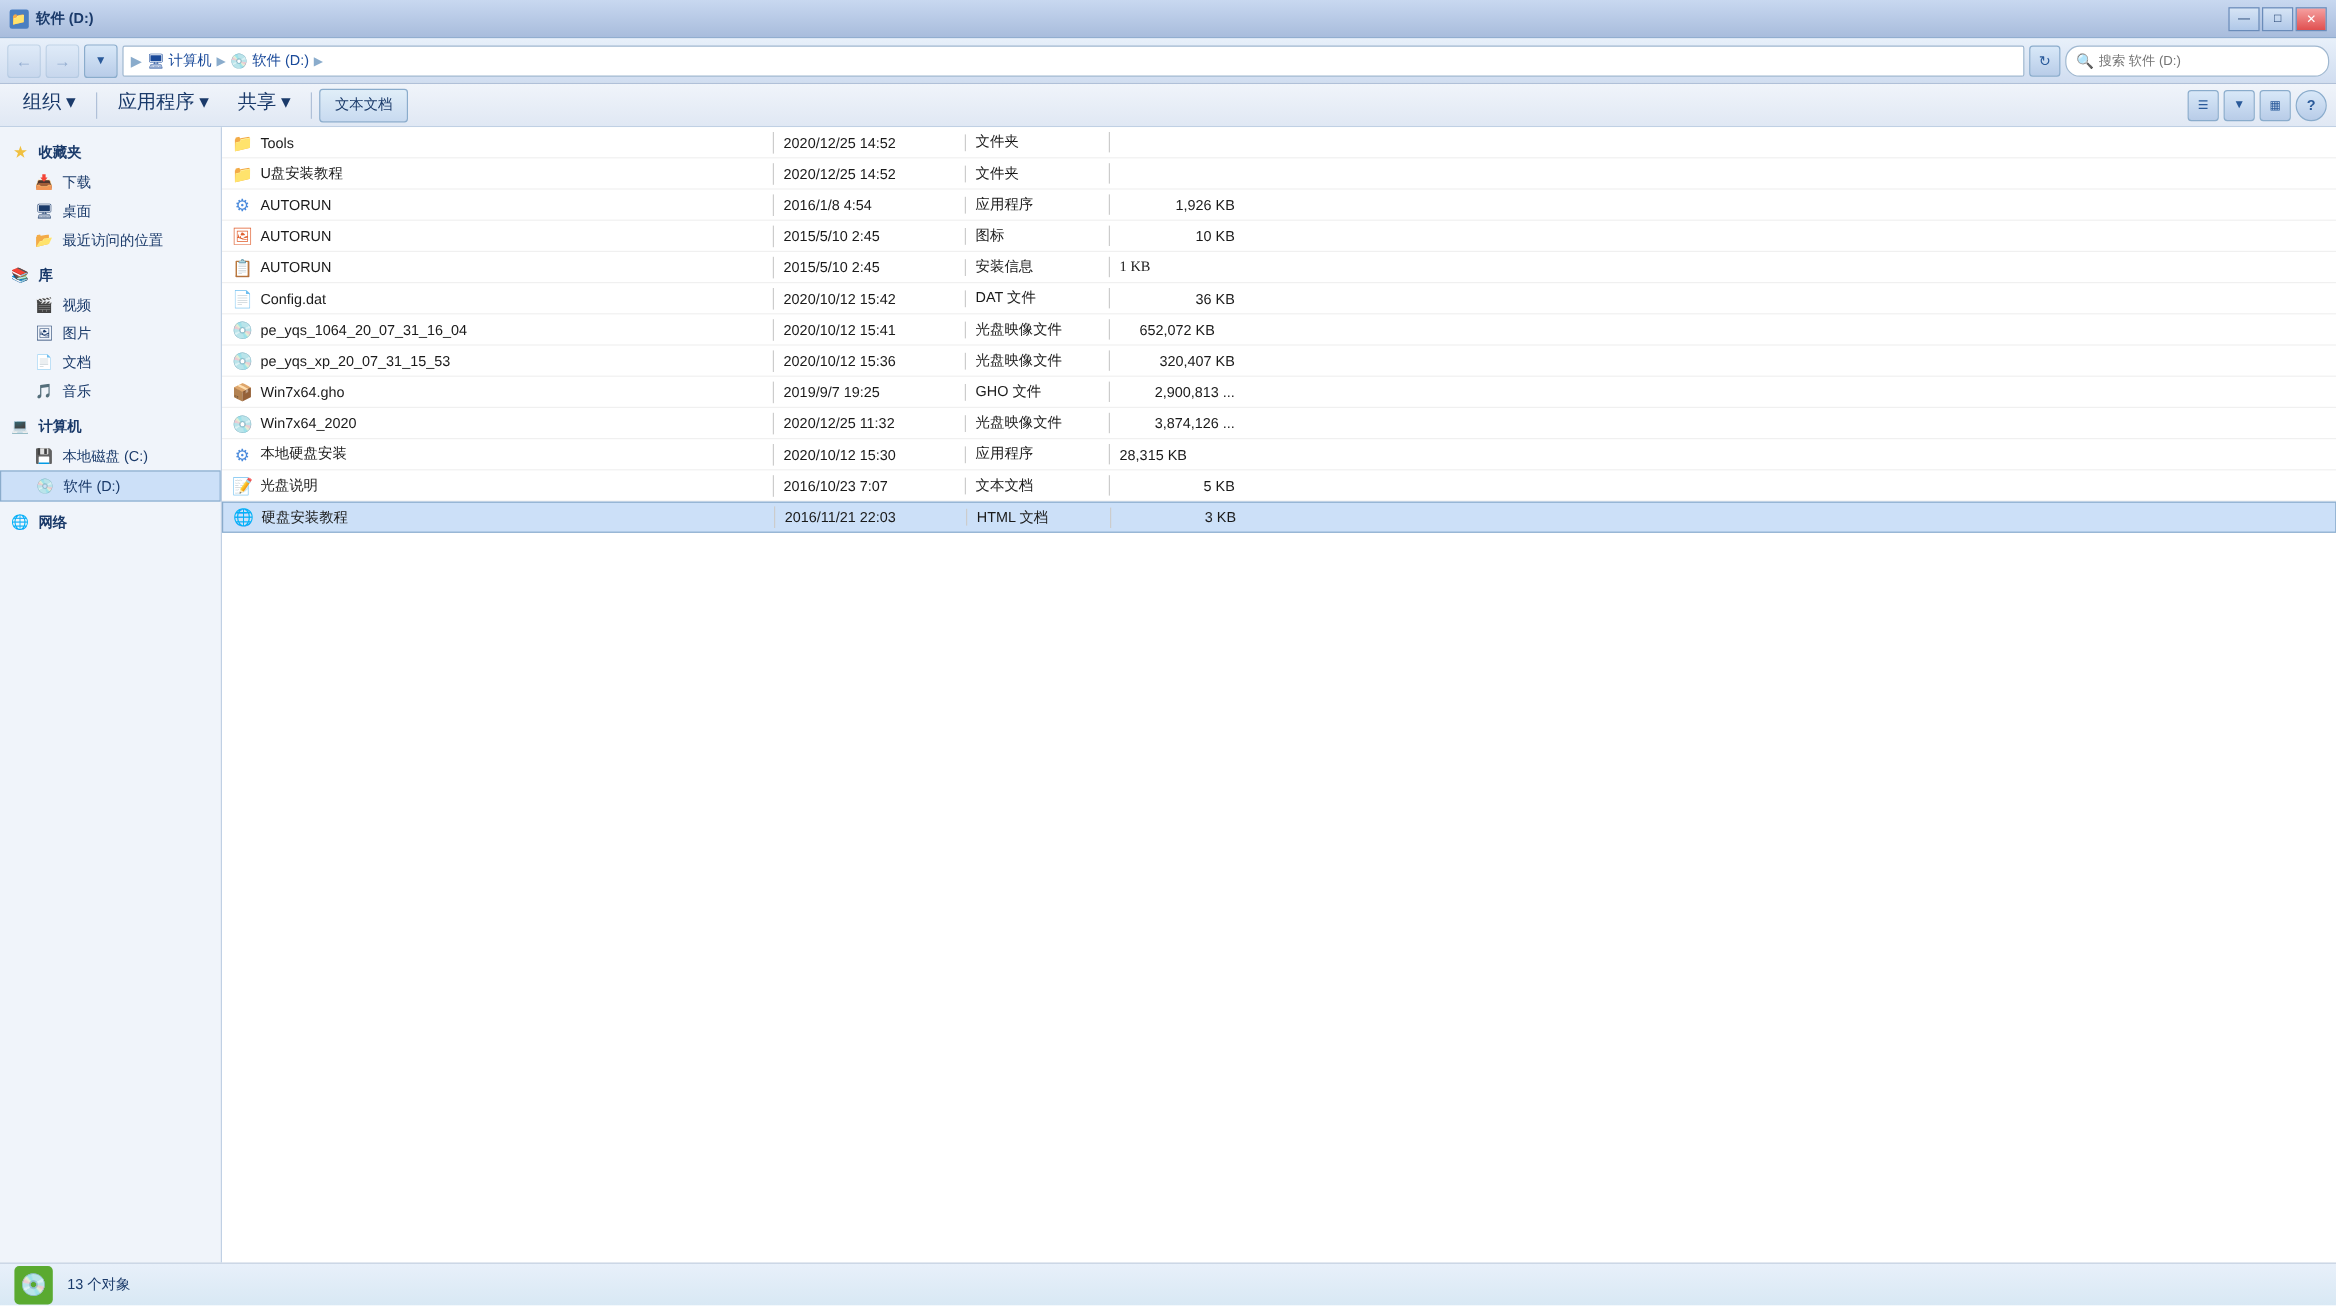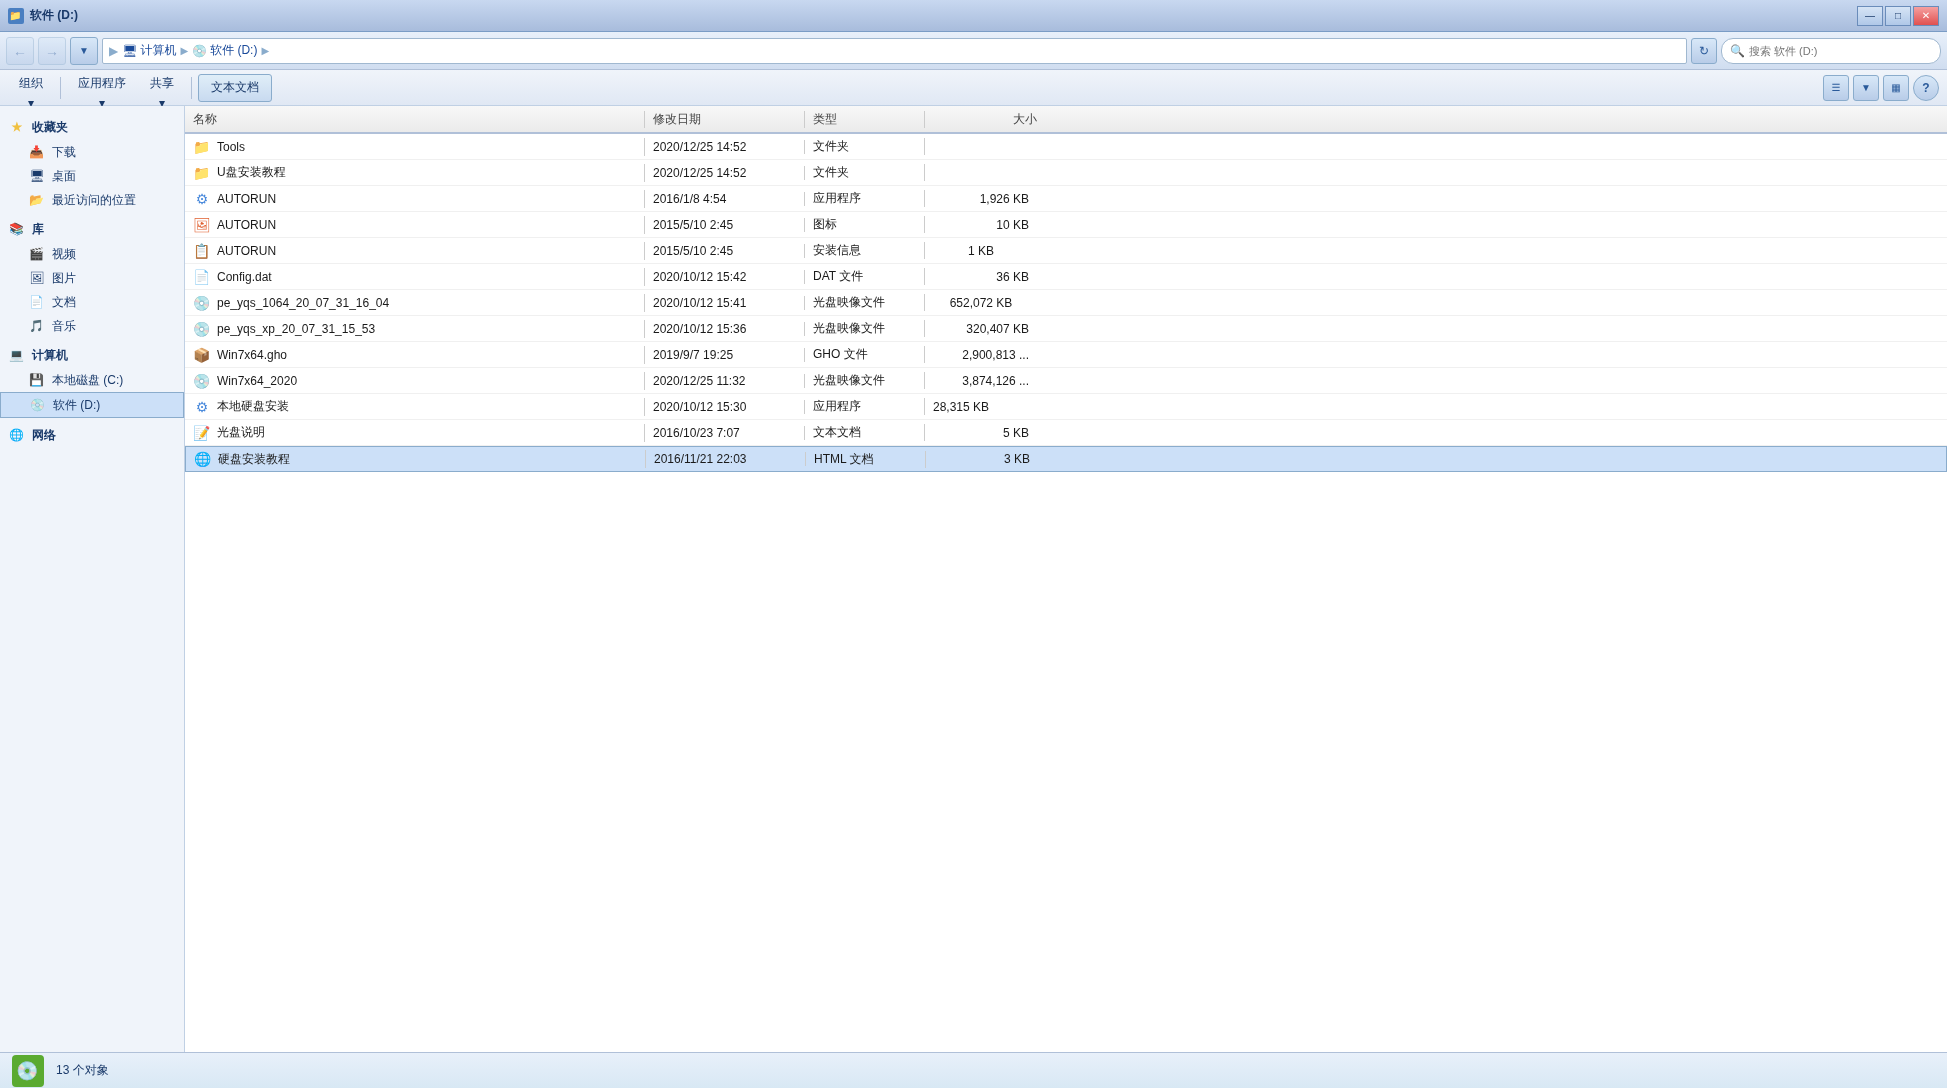--- a/index.html
+++ b/index.html
@@ -138,24 +138,23 @@
       padding: 0 8px;
       gap: 2px;
     }
     .toolbar-btn {
       height: 28px;
       padding: 0 10px;
       background: transparent;
       border: 1px solid transparent;
       border-radius: 3px;
       cursor: pointer;
-      display: flex; align-items: center; gap: 4px;
-      font-size: 12px;
-      color: #1a3a6a;
-      flex-direction: column;
+      display: flex; align-items: flex-start; gap: 4px;
+      font-size: 16px;
+      color: #1a3a6a;
     }
     .toolbar-divider {
       width: 1px; height: 22px;
       background: #b0c0d8;
       margin: 0 4px;
     }
     .new-folder-btn {
       height: 28px;
       padding: 0 12px;
       background: linear-gradient(to bottom, #e0eef8, #c8daf0);
@@ -448,34 +447,20 @@
       <div class="sidebar-section-header">
         <div class="icon">🌐</div>
         <span>网络</span>
       </div>
     </div>
 
   </div>
 
   <div class="file-area">
 
-    <div class="column-header">
-      <div class="col-name">
-        <span>名称</span>
-      </div>
-      <div class="col-date">
-        <span>修改日期</span>
-      </div>
-      <div class="col-type">
-        <span>类型</span>
-      </div>
-      <div class="col-size">
-        <span>大小</span>
-      </div>
-    </div>
 
     <div class="file-list" id="file-list">
     <div class="file-row">
       <div class="col-name">
         <span class="file-icon" style="color:#f0c040">📁</span>
         <span>Tools</span>
       </div>
       <div class="col-date">2020/12/25 14:52</div>
       <div class="col-type">文件夹</div>
       <div class="col-size" style="text-align:right; padding-right:16px;"></div>
@@ -507,21 +492,21 @@
       <div class="col-type">图标</div>
       <div class="col-size" style="text-align:right; padding-right:16px;">10 KB</div>
     </div>
         <div class="file-row">
       <div class="col-name">
         <span class="file-icon" style="color:#888">📋</span>
         <span>AUTORUN</span>
       </div>
       <div class="col-date">2015/5/10 2:45</div>
       <div class="col-type">安装信息</div>
-      <div class="col-size" style="text-align:center; padding-right:16px;">1 KB</div>
+      <div class="col-size" style="text-align:left; padding-right:16px;font-family:Liberation Serif, serif;">1 KB</div>
     </div>
         <div class="file-row">
       <div class="col-name">
         <span class="file-icon" style="color:#888">📄</span>
         <span>Config.dat</span>
       </div>
       <div class="col-date">2020/10/12 15:42</div>
       <div class="col-type">DAT 文件</div>
       <div class="col-size" style="text-align:right; padding-right:16px;">36 KB</div>
     </div>

